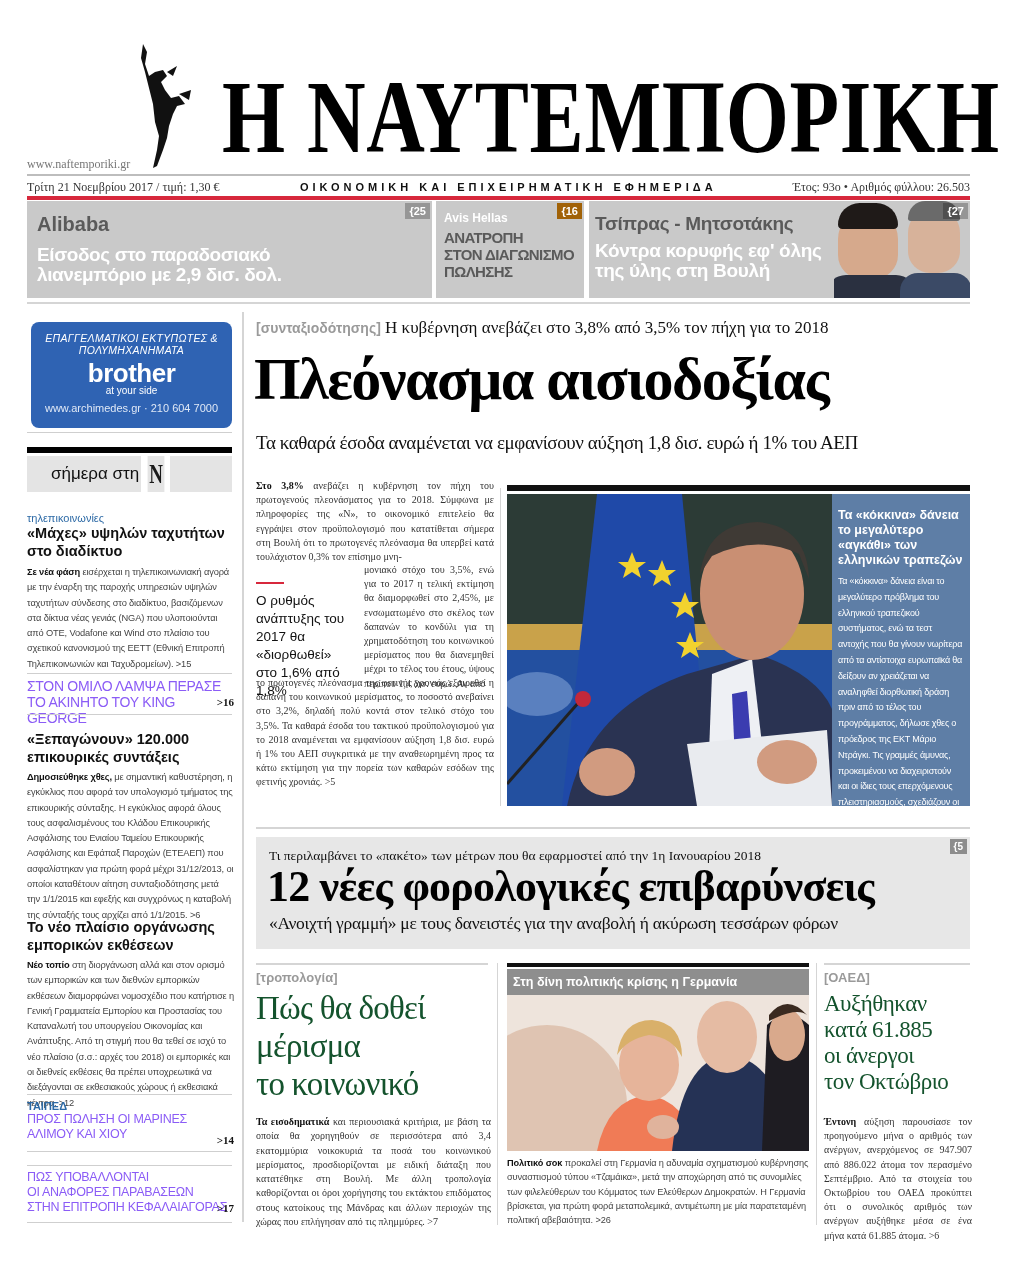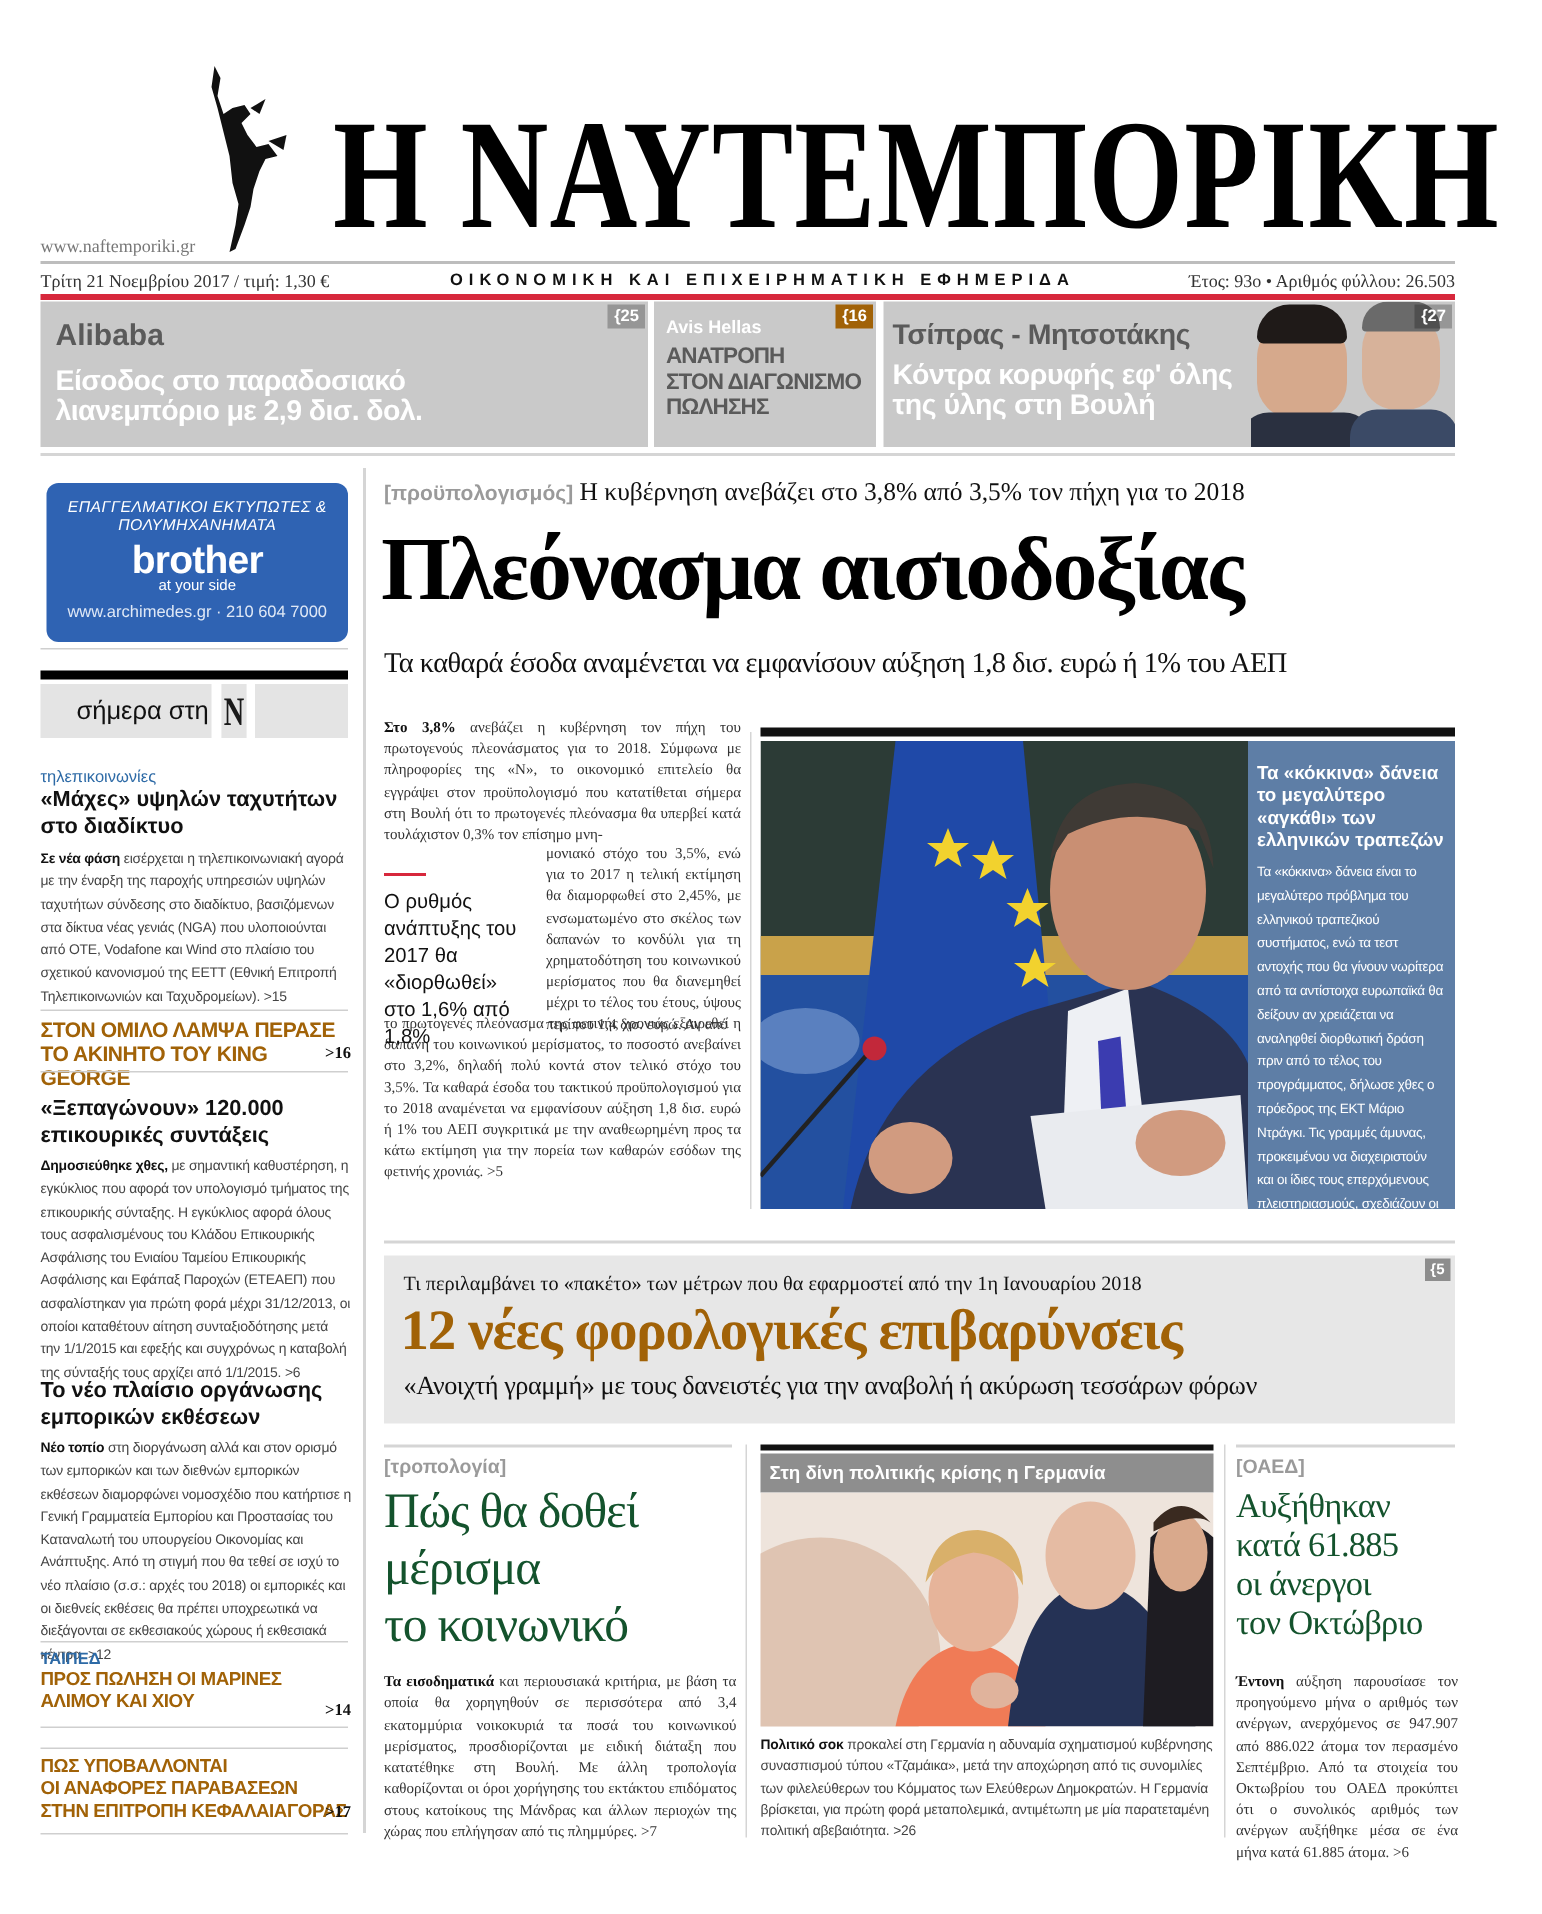--- a/index.html
+++ b/index.html
@@ -47,21 +47,21 @@
   .today-label { position: absolute; left: 0; top: 0; width: 114px; height: 36px; background: #e4e4e4;
     font-weight: normal; font-size: 17px; line-height: 36px; padding-left: 24px; color: #111; }
   .today-n { position: absolute; left: 117px; top: 0; width: 24px; height: 36px; background: #e4e4e4;
     font-family: "Liberation Serif", serif; font-weight: bold; font-size: 27px; line-height: 36px; text-align: center; transform: scaleX(0.7); }
   .today-fill { position: absolute; left: 143px; top: 0; width: 62px; height: 36px; background: #e4e4e4; }
 
   .side-kicker { font-size: 11px; color: #2d6aa6; }
   .side-head { font-weight: bold; font-size: 14.5px; line-height: 18px; color: #111; }
   .side-body { font-size: 9.3px; line-height: 15.3px; color: #444; letter-spacing: -0.15px; }
   .side-body b { color: #111; }
-  .side-caps { font-weight: bold; font-size: 14px; line-height: 16px; color: #a16207; letter-spacing: -0.3px; }
+  .side-caps { font-weight: normal; font-size: 14px; line-height: 16px; color: #8b5cf6; letter-spacing: -0.3px; }
   .side-ref { font-family: "Liberation Serif", serif; font-weight: bold; font-size: 11px; color: #111; position: absolute; right: 10px; }
   .side-kicker-caps { font-weight: bold; font-size: 11px; color: #2d6aa6; }
 
   
   .lead-kicker-line { left: 256px; top: 318px; font-family: "Liberation Serif", serif; font-size: 17px; color: #111; white-space: nowrap; }
   .lead-kicker-line .tag { font-family: "Liberation Sans", sans-serif; font-weight: bold; color: #9a9a9a; font-size: 14px; }
   .lead-title { left: 254px; top: 340px; font-family: "Liberation Serif", serif; font-weight: bold; font-size: 60px; line-height: 78px; letter-spacing: -1.5px; color: #000; white-space: nowrap; }
   .lead-sub { left: 256px; top: 432px; font-family: "Liberation Serif", serif; font-size: 19px; color: #111; white-space: nowrap; letter-spacing: -0.4px; }
 
   .lead-body { font-family: "Liberation Serif", serif; font-size: 10px; line-height: 14.2px; color: #333; text-align: justify; }
@@ -74,21 +74,21 @@
   .photo-side { left: 832px; top: 494px; width: 138px; height: 312px; background: #5e7ea6; color: #fff; padding: 14px 6px 0 6px; }
   .photo-side-head { font-weight: bold; font-size: 12.5px; line-height: 15px; }
   .photo-side-body { font-size: 9px; line-height: 15.8px; margin-top: 6px; letter-spacing: -0.2px; }
 
   .vrule-mid { left: 500px; top: 488px; width: 1px; height: 318px; background: #d5d5d5; }
 
   
   .rule-above-band { left: 256px; top: 827px; width: 714px; height: 2px; background: #d5d5d5; }
   .band { left: 256px; top: 837px; width: 714px; height: 112px; background: #e7e7e7; }
   .band-kicker { position: absolute; left: 13px; top: 11px; font-family: "Liberation Serif", serif; font-size: 13.5px; color: #111; white-space: nowrap; }
-  .band-title { position: absolute; left: 11px; top: 27px; font-family: "Liberation Serif", serif; font-weight: bold; font-size: 38px; line-height: 46px; letter-spacing: -0.8px; color: #a16207; white-space: nowrap; }
+  .band-title { position: absolute; left: 11px; top: 27px; font-family: "Liberation Serif", serif; font-weight: bold; font-size: 44px; line-height: 46px; letter-spacing: -0.8px; color: #000000; white-space: nowrap; }
   .band-sub { position: absolute; left: 13px; top: 76px; font-family: "Liberation Serif", serif; font-size: 17.5px; color: #111; white-space: nowrap; letter-spacing: -0.3px; }
   .band-ref { position: absolute; right: 3px; top: 2px; background: #8d8d8d; color: #fff; font-size: 10px; font-weight: bold; padding: 2px 4px; }
 
   
   .rule-bottom-a { left: 256px; top: 963px; width: 232px; height: 2px; background: #d5d5d5; }
   .bot-tag { font-weight: bold; font-size: 13px; color: #9a9a9a; }
   .bot-title-serif { font-family: "Liberation Serif", serif; font-size: 34px; line-height: 36px; color: #14532d; letter-spacing: -0.8px; }
   .bot-body { font-family: "Liberation Serif", serif; font-size: 10px; line-height: 14.3px; color: #333; text-align: justify; }
   .bot-body b { color: #111; }
   .vrule-b1 { left: 497px; top: 963px; width: 1px; height: 262px; background: #d5d5d5; }
@@ -220,21 +220,21 @@
   <div class="side-caps" style="font-size:12.5px; line-height:15px;">
     <div>ΠΩΣ ΥΠΟΒΑΛΛΟΝΤΑΙ</div>
     <div>ΟΙ ΑΝΑΦΟΡΕΣ ΠΑΡΑΒΑΣΕΩΝ</div>
     <div>ΣΤΗΝ ΕΠΙΤΡΟΠΗ ΚΕΦΑΛΑΙΑΓΟΡΑΣ</div>
   </div>
   <div class="side-ref" style="top:32px; right:0;padding-left:47px;">&gt;17</div>
 </div>
 <div class="abs rule-thin" style="left:27px; top:1222px; width:205px;"></div>
 
 <div class="abs lead-kicker-line">
-  <span class="tag">[προϋπολογισμός]</span><span> Η κυβέρνηση ανεβάζει στο 3,8% από 3,5% τον πήχη για το 2018</span>
+  <span class="tag">[συνταξιοδότησης]</span><span> Η κυβέρνηση ανεβάζει στο 3,8% από 3,5% τον πήχη για το 2018</span>
 </div>
 <div class="abs lead-title">Πλεόνασμα αισιοδοξίας</div>
 <div class="abs lead-sub">Τα καθαρά έσοδα αναμένεται να εμφανίσουν αύξηση 1,8 δισ. ευρώ ή 1% του ΑΕΠ</div>
 
 <div class="abs lead-body" style="left:256px; top:479px; width:238px;"><b>Στο 3,8%</b><span> ανεβάζει η κυβέρνηση τον πήχη του πρωτογενούς πλεονάσματος για το 2018. Σύμφωνα με πληροφορίες της «Ν», το οικονομικό επιτελείο θα εγγράψει στον προϋπολογισμό που κατατίθεται σήμερα στη Βουλή ότι το πρωτογενές πλεόνασμα θα υπερβεί κατά τουλάχιστον 0,3% τον επίσημο μνη-</span></div>
 <div class="abs lead-body" style="left:364px; top:563px; width:130px;">μονιακό στόχο του 3,5%, ενώ για το 2017 η τελική εκτίμηση θα διαμορφωθεί στο 2,45%, με ενσωματωμένο στο σκέλος των δαπανών το κονδύλι για τη χρηματοδότηση του κοινωνικού μερίσματος που θα διανεμηθεί μέχρι το τέλος του έτους, ύψους περίπου 1,4 δισ. ευρώ. Αν από</div>
 <div class="abs lead-body" style="left:256px; top:676px; width:238px;">το πρωτογενές πλεόνασμα της φετινής χρονιάς εξαιρεθεί η δαπάνη του κοινωνικού μερίσματος, το ποσοστό ανεβαίνει στο 3,2%, δηλαδή πολύ κοντά στον τελικό στόχο του 3,5%. Τα καθαρά έσοδα του τακτικού προϋπολογισμού για το 2018 αναμένεται να εμφανίσουν αύξηση 1,8 δισ. ευρώ ή 1% του ΑΕΠ συγκριτικά με την αναθεωρημένη προς τα κάτω εκτίμηση για την πορεία των καθαρών εσόδων της φετινής χρονιάς. &gt;5</div>
 
 <div class="abs pull-rule"></div>
 <div class="abs pull-quote">Ο ρυθμός ανάπτυξης του 2017 θα «διορθωθεί» στο 1,6% από 1,8%</div>

